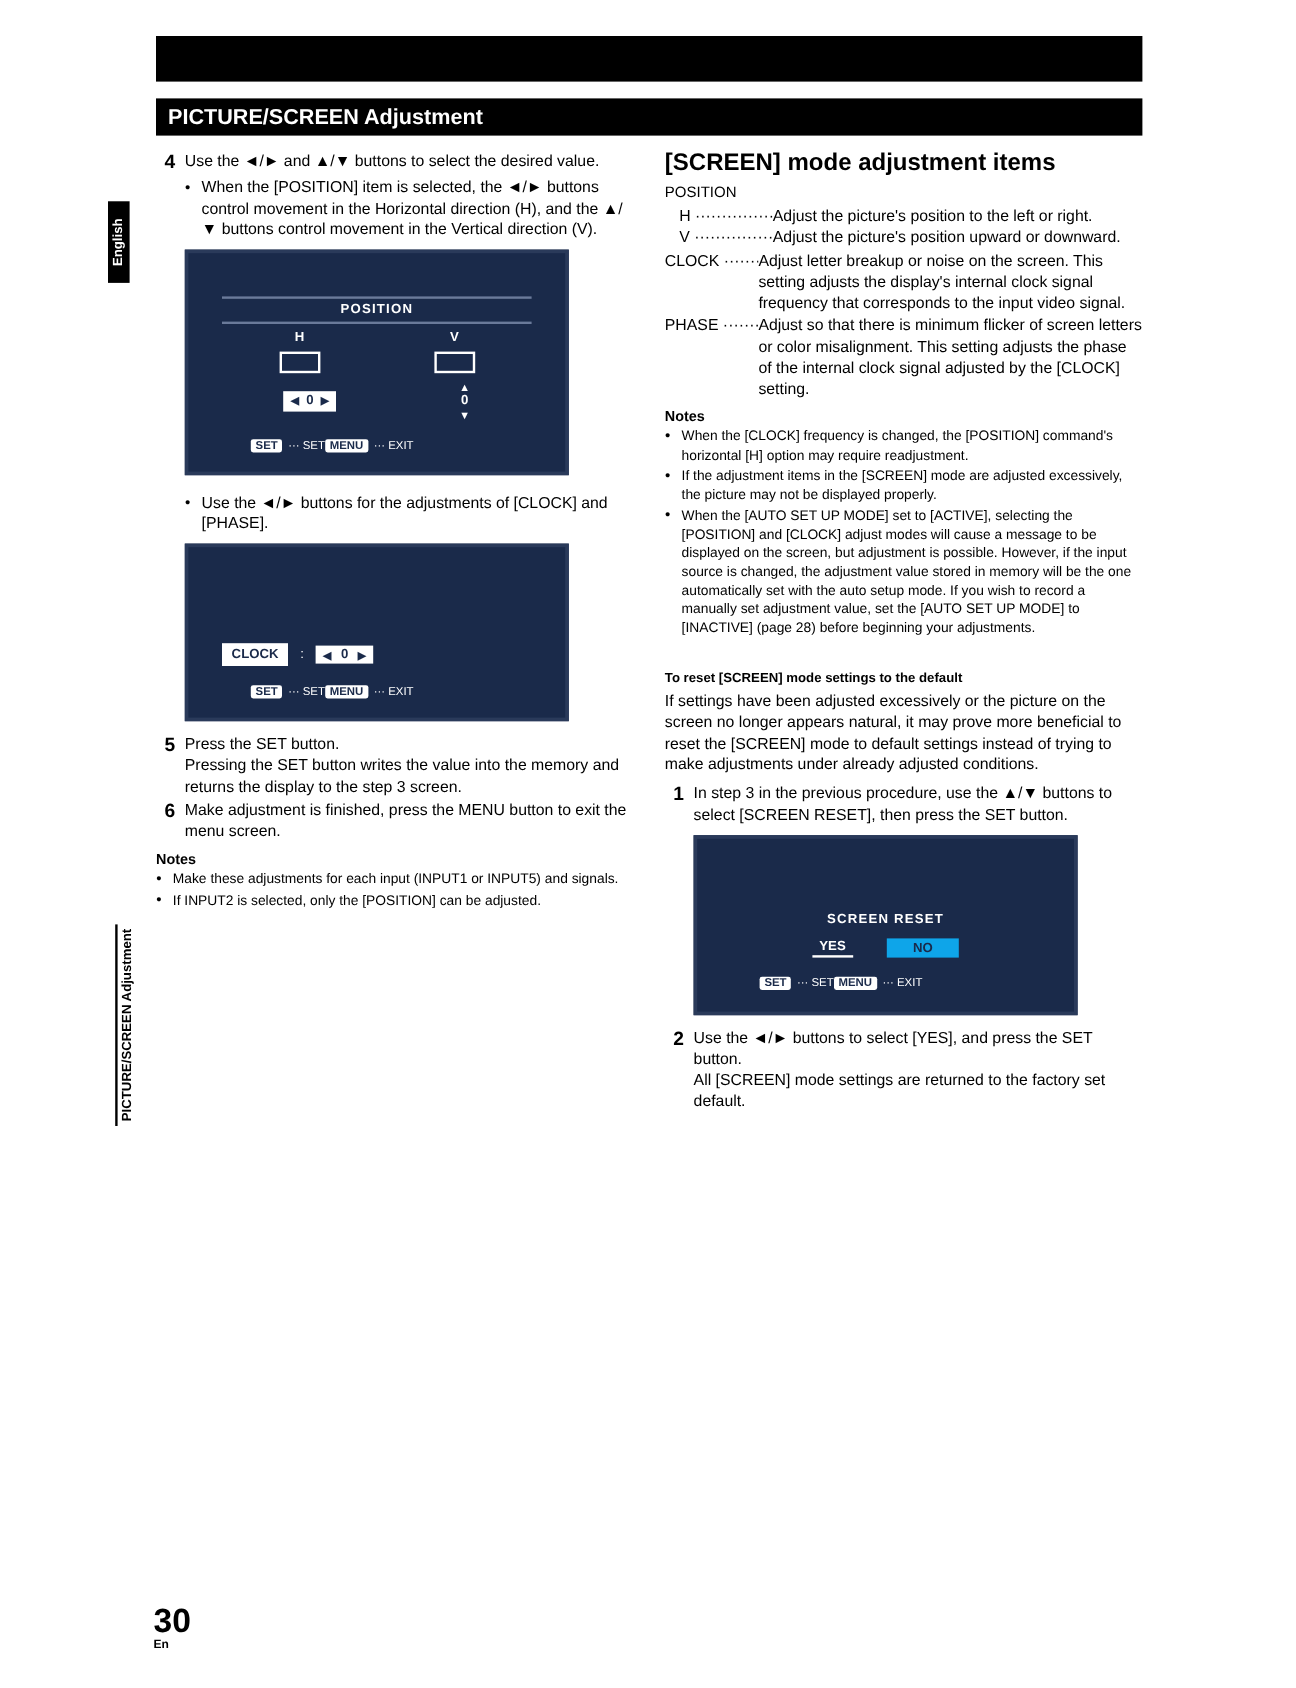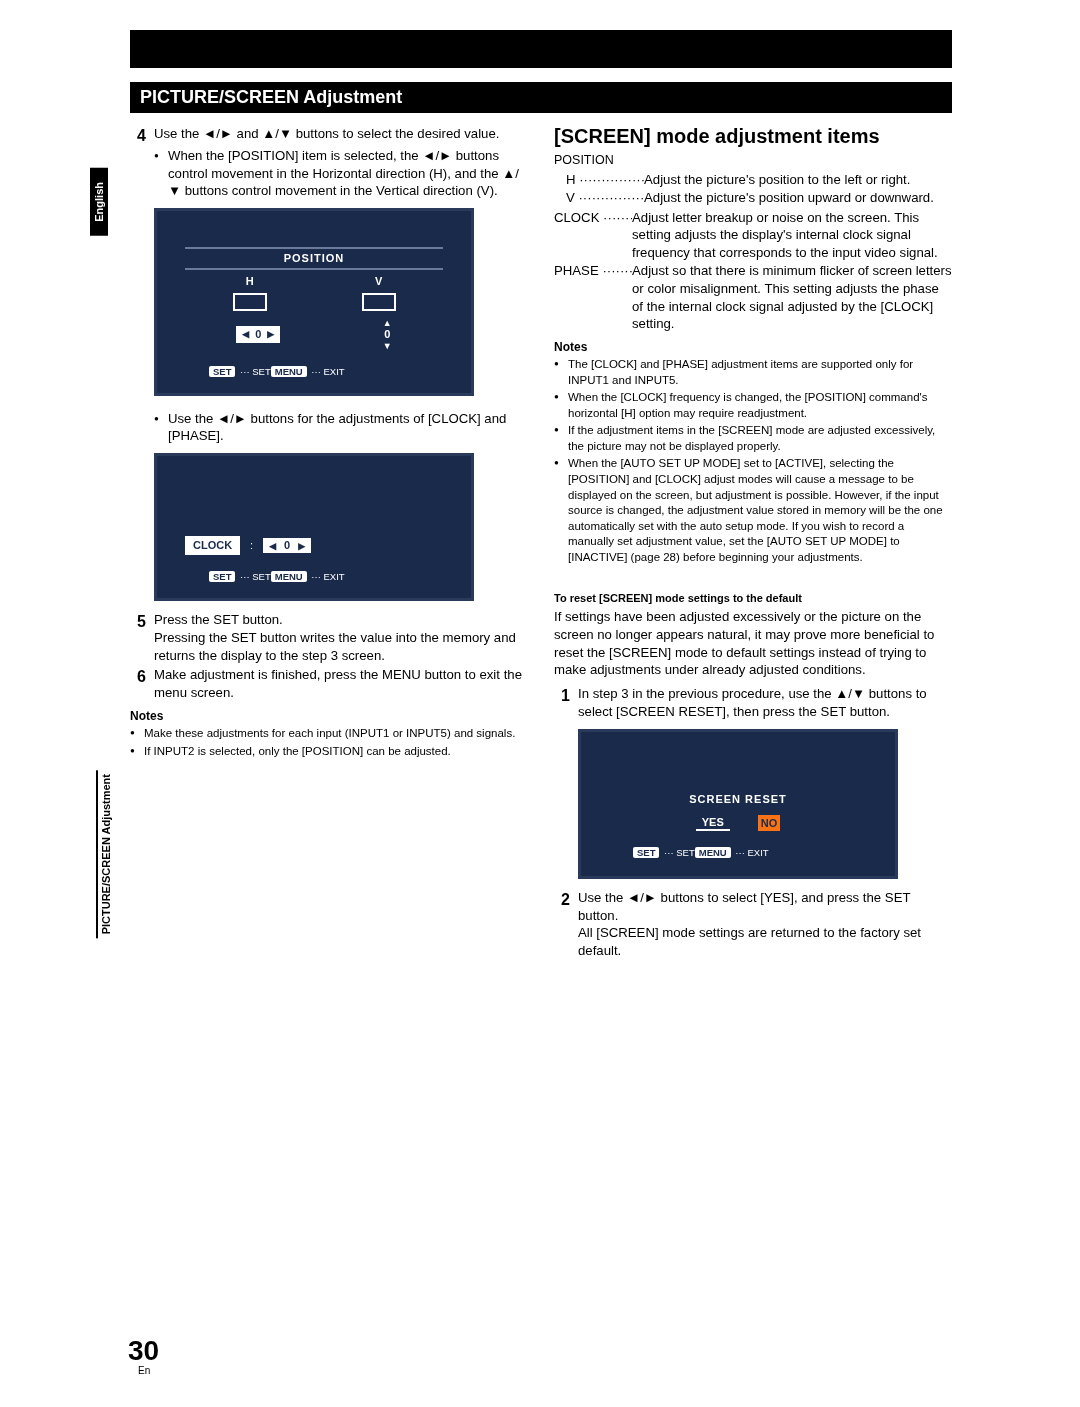--- a/index.html
+++ b/index.html
@@ -103,21 +103,21 @@
   }
   .osd-clock { min-height: 140px; padding-top: 80px; }
   .clock-row { display:flex; align-items:center; gap:10px; }
   .clock-val {
     background:#fff; color:#1a2a4a; font-weight:bold; padding:0 6px; display:inline-flex; gap:8px; align-items:center;
   }
   .osd-reset { min-height: 150px; padding-top: 60px; }
   .reset-hd { text-align:center; font-weight:bold; letter-spacing:1px; margin-bottom:8px; }
   .reset-btns { display:flex; justify-content:center; gap:28px; }
   .reset-yes { font-weight:bold; border-bottom:2px solid #fff; padding:0 6px; }
-  .reset-no { background:#f97316; color:#1a2a4a; font-weight:bold; padding:1px 3px; }
+  .reset-no { background:#0ea5e9; color:#1a2a4a; font-weight:bold; padding:1px 22px; }
 
   .r-heading { font-weight:bold; font-size:20px; }
   .r-intro { margin-top:2px; }
   .def-table { margin-left: 12px; margin-top: 2px; font-size:13.2px; }
   .def-row { display:flex; }
   .def-term { width: 78px; flex-shrink:0; white-space:nowrap; overflow:hidden; }
   .def-desc { flex:1; }
   .def-term.wide { width: 78px; }
   .subhd2 { font-size:12.5px; margin-top:2px; }
   .sec2-title { font-weight:bold; font-size:11px; margin-top:26px; }
@@ -135,21 +135,21 @@
     position:absolute; left: 96px; top: 770px;
     font-size:11px; font-weight:bold;
     writing-mode: vertical-rl; transform: rotate(180deg);
     border-right: 2px solid #000;
     padding: 4px 2px 4px 4px;
   }
   .pagenum {
     position:absolute; left: 128px; top: 1335px;
     font-size: 28px; font-weight:bold;
   }
-  .pagenum-sub { font-size:10px; display:block; font-weight:normal; margin-top:-2px;margin-left:10px; }
+  .pagenum-sub { font-size:10px; display:block; font-weight:bold; margin-top:-2px; }
 </style>
 </head>
 <body>
 
 <div class="side-tab-eng">English</div>
 <div class="side-tab-sec">PICTURE/SCREEN Adjustment</div>
 <div class="pagenum">
   <span>30</span>
   <span class="pagenum-sub">En</span>
 </div>
@@ -274,24 +274,20 @@
         <div class="def-row">
           <div class="def-term wide"><span>PHASE</span> ········</div>
           <div class="def-desc">Adjust so that there is minimum flicker of screen letters or color misalignment. This setting adjusts the phase of the internal clock signal adjusted by the [CLOCK] setting.</div>
         </div>
       </div>
 
       <div class="notes-hd">Notes</div>
       <div class="notes-list">
         <div class="bullet-row">
             <div class="bullet-dot"></div>
-            <div class="bullet-body">The [CLOCK] and [PHASE] adjustment items are supported only for INPUT1 and INPUT5.</div>
-          </div>
-        <div class="bullet-row">
-            <div class="bullet-dot"></div>
             <div class="bullet-body">When the [CLOCK] frequency is changed, the [POSITION] command's horizontal [H] option may require readjustment.</div>
           </div>
         <div class="bullet-row">
             <div class="bullet-dot"></div>
             <div class="bullet-body">If the adjustment items in the [SCREEN] mode are adjusted excessively, the picture may not be displayed properly.</div>
           </div>
         <div class="bullet-row">
             <div class="bullet-dot"></div>
             <div class="bullet-body">When the [AUTO SET UP MODE] set to [ACTIVE], selecting the [POSITION] and [CLOCK] adjust modes will cause a message to be displayed on the screen, but adjustment is possible. However, if the input source is changed, the adjustment value stored in memory will be the one automatically set with the auto setup mode. If you wish to record a manually set adjustment value, set the [AUTO SET UP MODE] to [INACTIVE] (page 28) before beginning your adjustments.</div>
           </div>

